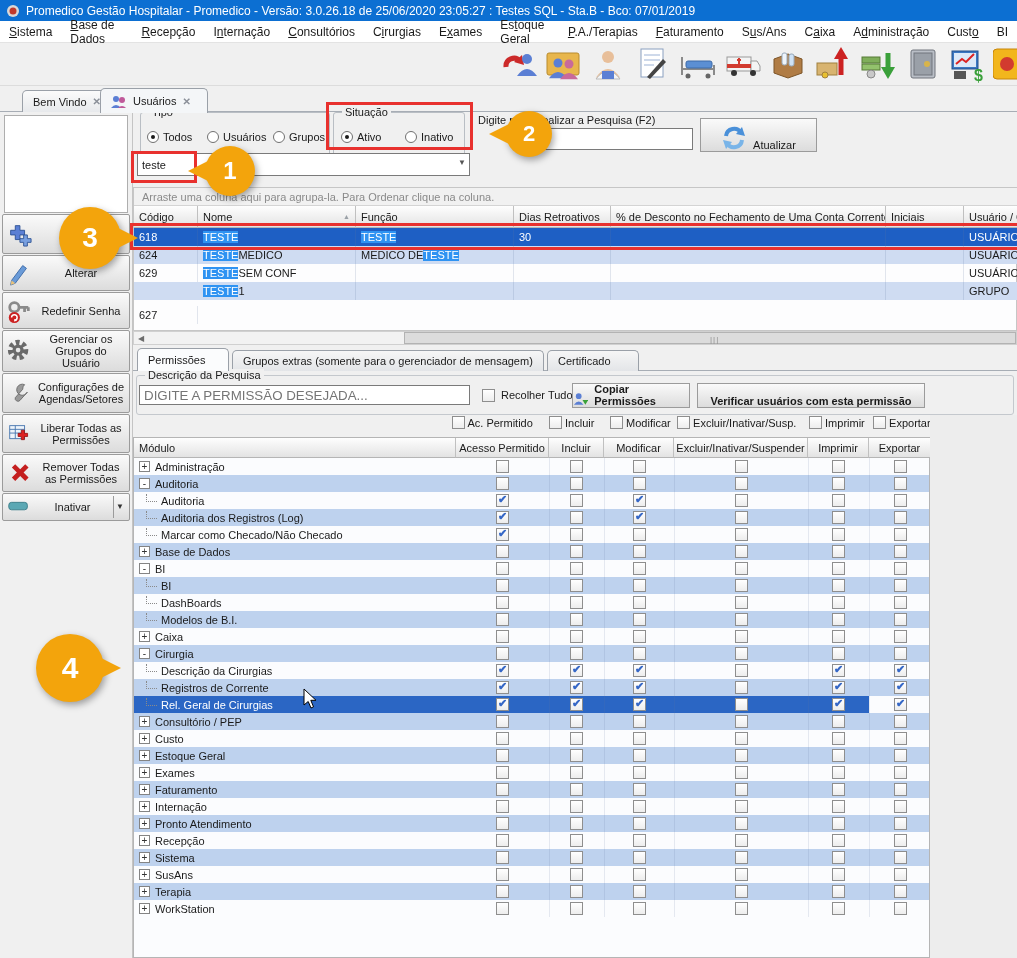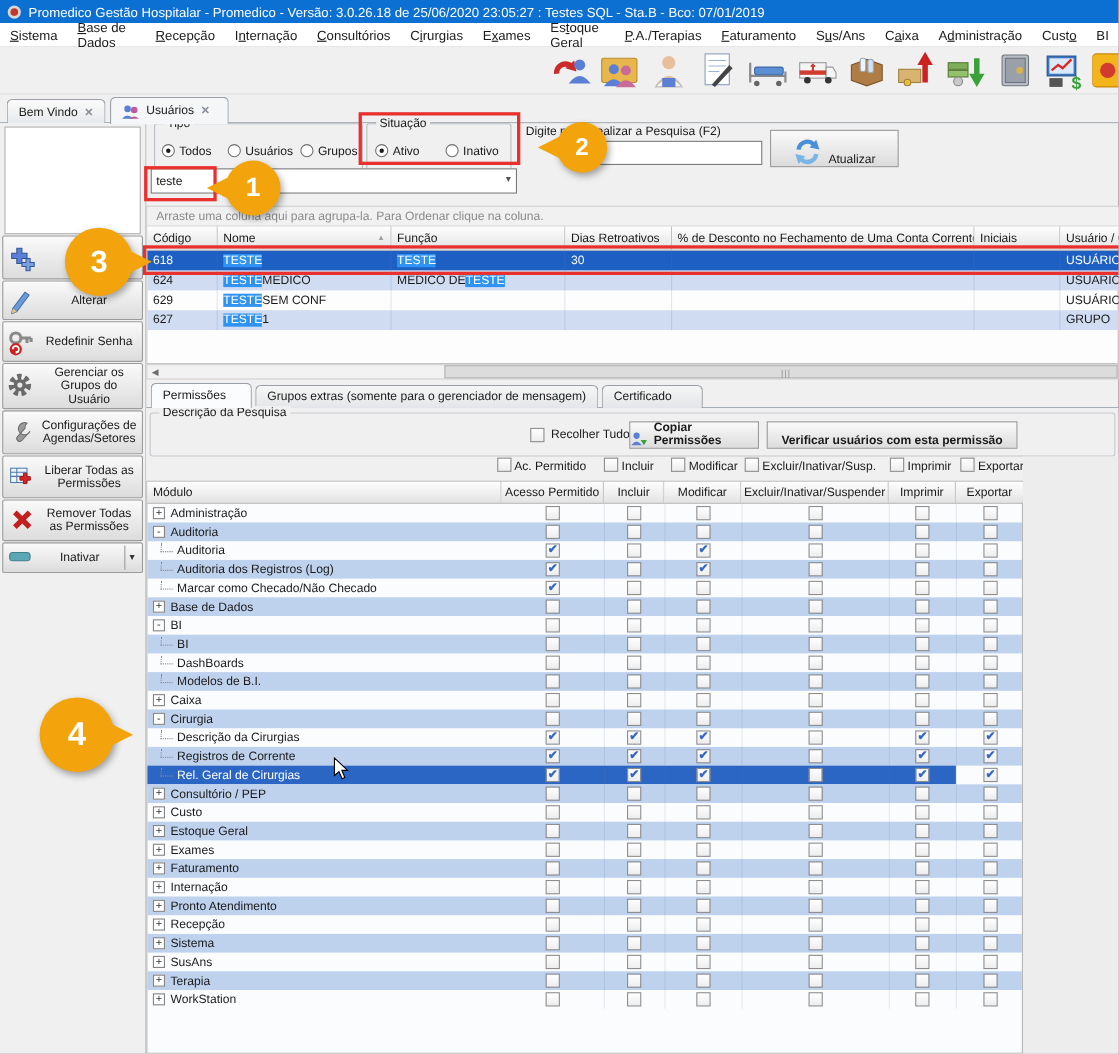--- a/index.html
+++ b/index.html
@@ -196,21 +196,21 @@
           <rect x="6" y="26" width="12" height="8" fill="#555"></rect>
           <text x="26" y="36" font-size="16" font-weight="bold" fill="#3aa03a">$</text>
         </svg></div>
       <div class="tbicon" style="left: 993px;"><svg viewBox="0 0 40 38">
           <rect x="0" y="4" width="30" height="30" rx="4" fill="#f2b61c" stroke="#c8860a"></rect>
           <circle cx="14" cy="19" r="7" fill="#d23b2f"></circle>
         </svg></div>
     </div>
 
   <div id="tabstrip">
-      <div class="tab" style="left: 6px; width: 90px; text-align: center;">
+      <div class="tab" style="left: 22px; width: 90px; text-align: center;">
         <span>Bem Vindo</span>
         <span class="close">✕</span>
       </div>
       <div class="tab active" style="left: 100px; width: 108px;">
         <svg width="16" height="14">
           <circle cx="5" cy="5" r="3" fill="#5b7fd4"></circle>
           <path d="M-1 15.2 q6 -8.399999999999999 12 0 z" fill="#5b7fd4"></path>
           <circle cx="11" cy="6" r="3" fill="#c05a9a"></circle>
           <path d="M5 16.2 q6 -8.399999999999999 12 0 z" fill="#c05a9a"></path>
         </svg>
@@ -360,21 +360,21 @@
       <div class="urow" style="top: 76px;">
         <div class="ucell" style="width: 64px;">629</div>
         <div class="ucell" style="width: 158px;"><span class="hl">TESTE</span> SEM CONF</div>
         <div class="ucell" style="width: 158px;"></div>
         <div class="ucell" style="width: 97px;"></div>
         <div class="ucell" style="width: 275px;"></div>
         <div class="ucell" style="width: 78px;"></div>
         <div class="ucell" style="width: 90px;">USUÁRIO</div>
       </div>
       <div class="urow alt" style="top: 94px;">
-        <div class="ucell" style="width: 64px;">627</div>
+        <div class="ucell" style="width: 64px; margin-top: 24px;">627</div>
         <div class="ucell" style="width: 158px;"><span class="hl">TESTE</span>1</div>
         <div class="ucell" style="width: 158px;"></div>
         <div class="ucell" style="width: 97px;"></div>
         <div class="ucell" style="width: 275px;"></div>
         <div class="ucell" style="width: 78px;"></div>
         <div class="ucell" style="width: 90px;">GRUPO</div>
       </div>
     </div>
 
   <div id="hscroll">
@@ -386,20 +386,21 @@
 
   <div id="ptabs">
       <div class="ptab active" style="left: 4px; width: 92px;">Permissões</div>
       <div class="ptab" style="left: 99px; width: 312px;">Grupos extras (somente para o gerenciador de mensagem)</div>
       <div class="ptab" style="left: 414px; width: 92px;">Certificado</div>
     </div>
   <div id="ppage">
     <div class="group" style="left:3px;top:4px;width:878px;height:40px;border-color:#c4c8cd;">
       <span class="legend" style="background:#f0f0f0;">Descrição da Pesquisa</span>
     </div>
+    <input class="tinput" style="left: 6px; top: 14px; width: 331px; height: 20px; color: rgb(85, 85, 85);" placeholder="DIGITE A PERMISSÃO DESEJADA...">
     <span style="position:absolute;left:349px;top:18px;"><span class="cb"></span></span>
     <span style="position:absolute;left:368px;top:18px;">Recolher Tudo</span>
     <div class="btn" style="left:439px;top:12px;width:118px;height:25px;font-weight:bold;">
       <svg width="16" height="16" viewBox="0 0 16 16">
         <circle cx="6" cy="5" r="3" fill="#5b7fd4"></circle>
           <path d="M1 14 q5 -7 10 0 z" fill="#5b7fd4"></path>
         <polygon points="10,9 16,9 13,14" fill="#3aa03a"></polygon>
       </svg>
       <span>Copiar Permissões</span>
     </div>

